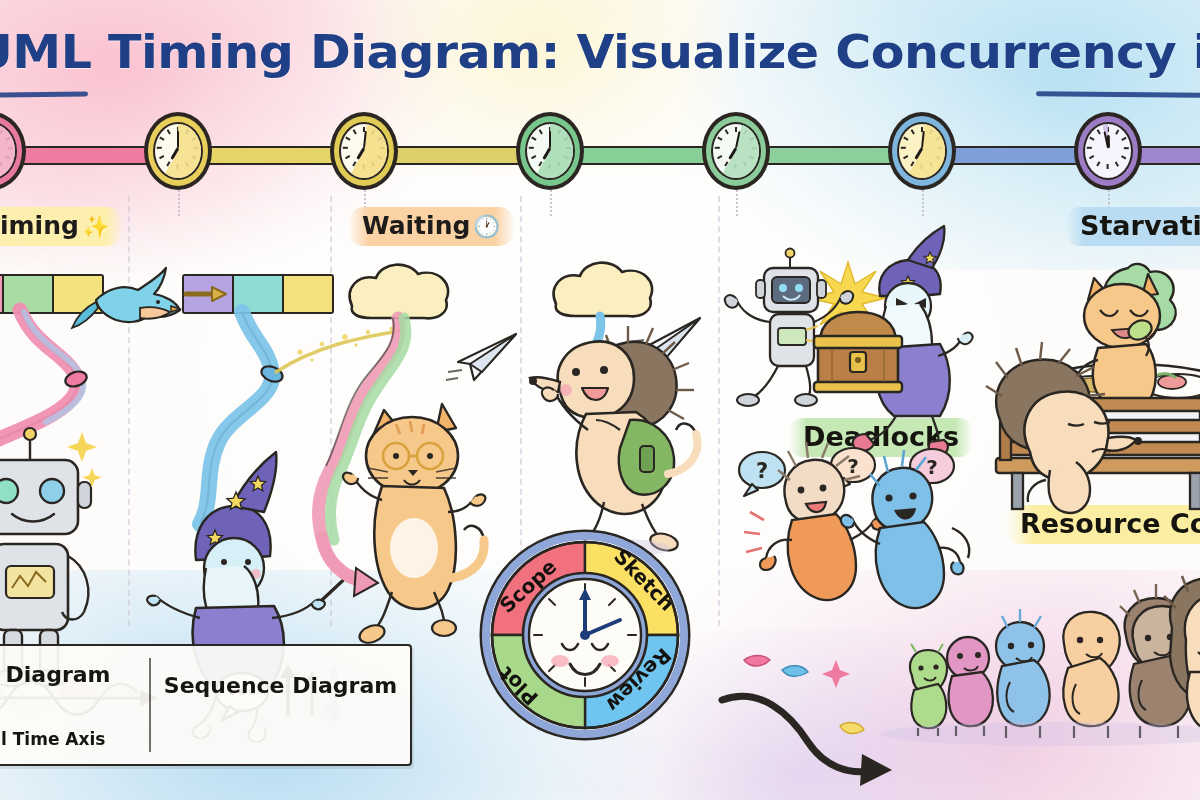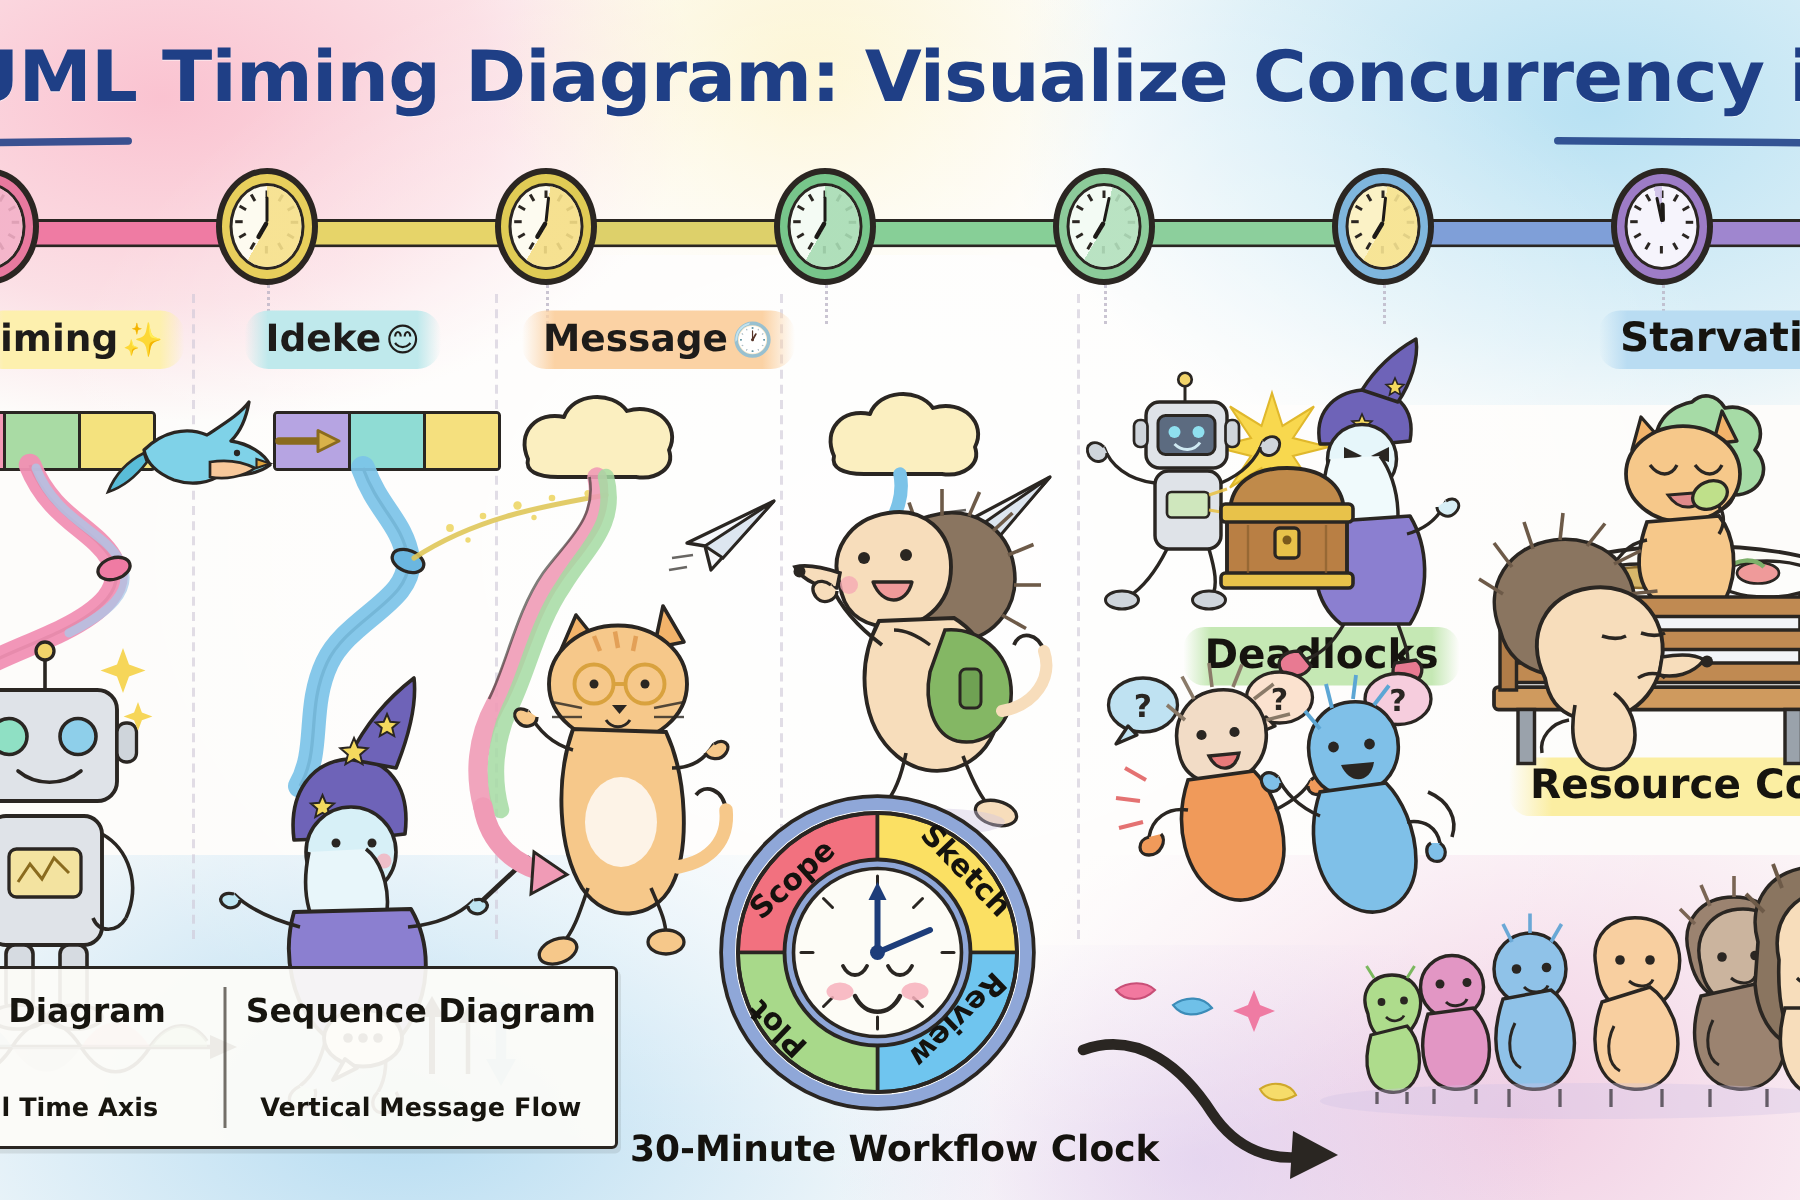--- a/index.html
+++ b/index.html
@@ -262,25 +262,22 @@
     </div>
 
   <div class="lane-sep" style="left:128px;"></div>
   <div class="lane-sep" style="left:330px;"></div>
   <div class="lane-sep" style="left:520px;"></div>
   <div class="lane-sep" style="left:718px;"></div>
 
   <div class="chip" id="chip0" style="left: -14px; top: 207px; background: linear-gradient(90deg, rgba(255, 255, 255, 0) 0%, rgb(253, 240, 174) 12%, rgb(253, 240, 174) 88%, rgba(255, 255, 255, 0) 100%);">
     <span>iming</span><span class="emo">✨</span>
   </div>
-  <div class="chip" id="chip1" style="left: 163px; top: 207px; background: linear-gradient(90deg, rgba(255, 255, 255, 0) 0%, rgb(191, 233, 236) 12%, rgb(191, 233, 236) 88%, rgba(255, 255, 255, 0) 100%);">
-    <span>Ideke</span><span class="emo">😊</span>
-  </div>
   <div class="chip" id="chip2" style="left: 348px; top: 207px; background: linear-gradient(90deg, rgba(255, 255, 255, 0) 0%, rgb(251, 210, 164) 12%, rgb(251, 210, 164) 88%, rgba(255, 255, 255, 0) 100%);">
-    <span>Message</span><span class="emo">🕐</span>
+    <span>Waiting</span><span class="emo">🕐</span>
   </div>
 
   <div class="sect" id="sect1" style="left: 1066px; top: 207px; background: linear-gradient(90deg, rgba(255, 255, 255, 0) 0%, rgb(185, 220, 242) 10%, rgb(185, 220, 242) 90%, rgba(255, 255, 255, 0) 100%);">Starvation</div>
   <div class="sect" id="sect2" style="left: 789px; top: 418px; background: linear-gradient(90deg, rgba(255, 255, 255, 0) 0%, rgb(197, 232, 180) 10%, rgb(197, 232, 180) 90%, rgba(255, 255, 255, 0) 100%);">Deadlocks</div>
   <div class="sect" id="sect3" style="left: 1006px; top: 505px; background: linear-gradient(90deg, rgba(255, 255, 255, 0) 0%, rgb(251, 238, 162) 10%, rgb(251, 238, 162) 90%, rgba(255, 255, 255, 0) 100%);">Resource Conten</div>
 
   <div class="seg-bar" id="segbar-left" style="left:-48px;top:274px;">
       <div style="background: rgb(244, 154, 182);"></div>
       <div style="background: rgb(169, 219, 164);"></div>
       <div style="background: rgb(244, 226, 126);"></div>
@@ -842,29 +839,27 @@
       <path d="M114,116 C 118,124 126,124 130,116" fill="none" stroke="#2a2622" stroke-width="2.6" stroke-linecap="round"></path>
       <ellipse cx="82" cy="133" rx="9" ry="6" fill="#f7b0bc" opacity=".85"></ellipse>
       <ellipse cx="132" cy="133" rx="9" ry="6" fill="#f7b0bc" opacity=".85"></ellipse>
       <path d="M92,136 C 99,150 115,150 122,136" fill="none" stroke="#2a2622" stroke-width="3" stroke-linecap="round"></path>
     </svg>
     <div class="wf-label" style="left:16px;top:46px;transform:rotate(-42deg);">Scope</div>
     <div class="wf-label" style="left:128px;top:40px;transform:rotate(46deg);">Sketch</div>
     <div class="wf-label" style="left:120px;top:140px;transform:rotate(-44deg) scaleY(-1) scaleX(-1);">Review</div>
     <div class="wf-label" style="left:18px;top:146px;transform:rotate(44deg) scaleY(-1) scaleX(-1);">Plot</div>
   </div>
-  <div id="wf-caption">30-Minute Workflow Clock</div>
 
   <div id="legend">
     <div class="half" style="left:0;width:259px;">
       <div class="lg-title">iming Diagram</div>
       <div style="height:38px;"></div>
       <div class="lg-sub">rizontal Time Axis</div>
     </div>
     <div class="divider"></div>
     <div class="half" style="left:261px;width:259px;">
       <div class="lg-title">Sequence Diagram</div>
       <div style="height:38px;"></div>
-      <div class="lg-sub">Vertical Message Flow</div>
     </div>
   </div>
 
 </div>
 
 </body></html>

